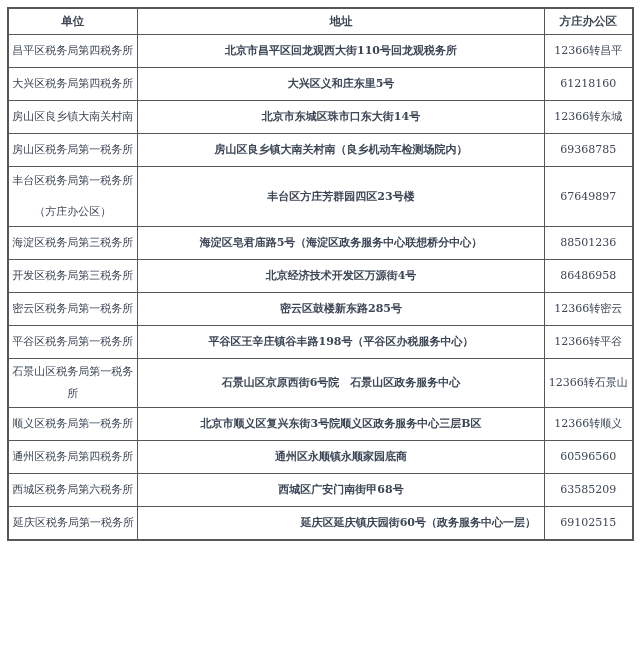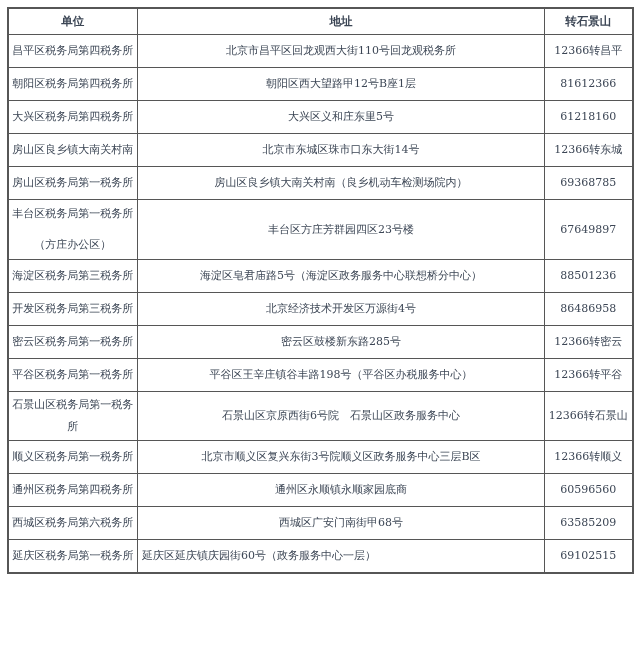--- a/index.html
+++ b/index.html
@@ -46,60 +46,55 @@
     word-break: break-all;
     overflow: hidden;
   }
   thead tr { height: 26px; }
   th {
     font-weight: bold;
     font-size: 11.5px;
     padding: 1px 2px;
   }
   tbody tr { height: 28px; margin-left: 46px; }
-  td.cell-address { padding: 2px 8px; }
+  td.cell-address { padding: 2px 8px; font-weight: bold; }
   td.cell-phone   { padding: 5px 2px; }
   .unit-line2 {
     display: block;
     margin-top: 9px;
   }
   tr.row-two-line { height: 60px; }
   tr.row-left td.cell-unit,
   tr.row-left td.cell-address {
-    text-align: left;
+    text-align: right;
     padding-left: 4px;
   }
 </style>
 </head>
 <body>
 
 <div class="page">
   <table class="offices-table">
     <colgroup>
       <col class="col-unit">
       <col class="col-address">
       <col class="col-phone">
     </colgroup>
     <thead>
       <tr>
         <th>单位</th>
         <th>地址</th>
-        <th>转石景山</th>
+        <th>方庄办公区</th>
       </tr>
     </thead>
     <tbody>
         <tr>
     <td class="cell-unit"><span>昌平区税务局第四税务所</span></td>
     <td class="cell-address">北京市昌平区回龙观西大街110号回龙观税务所</td>
     <td class="cell-phone">12366转昌平</td>
-  </tr>
-        <tr>
-    <td class="cell-unit"><span>朝阳区税务局第四税务所</span></td>
-    <td class="cell-address">朝阳区西大望路甲12号B座1层</td>
-    <td class="cell-phone">81612366</td>
   </tr>
         <tr>
     <td class="cell-unit"><span>大兴区税务局第四税务所</span></td>
     <td class="cell-address">大兴区义和庄东里5号</td>
     <td class="cell-phone">61218160</td>
   </tr>
         <tr>
     <td class="cell-unit"><span>房山区良乡镇大南关村南</span></td>
     <td class="cell-address">北京市东城区珠市口东大街14号</td>
     <td class="cell-phone">12366转东城</td>

